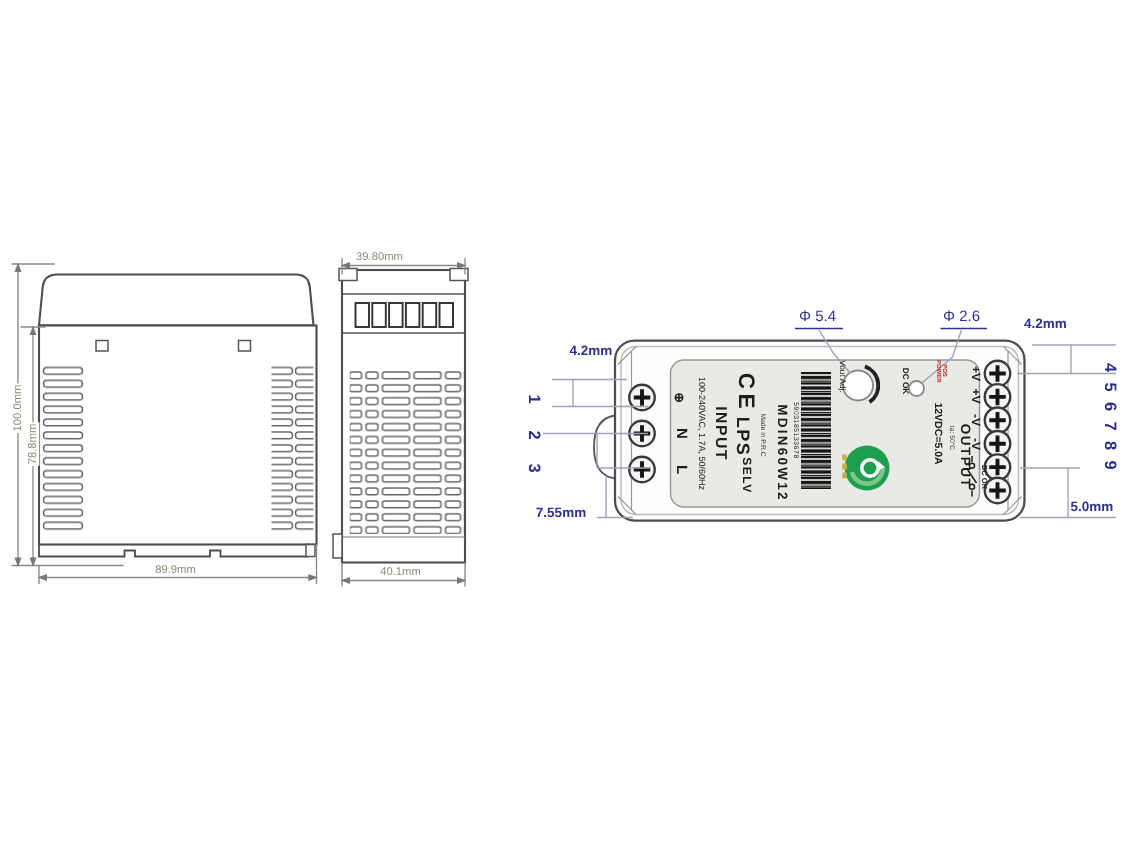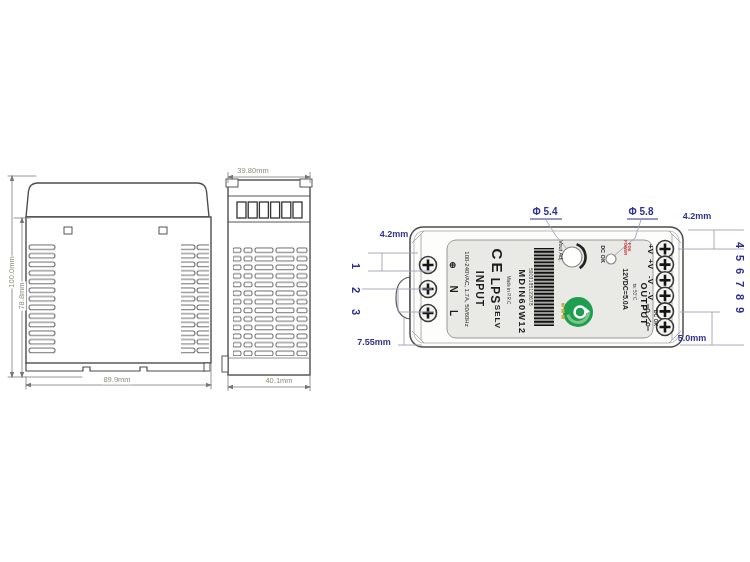--- a/index.html
+++ b/index.html
@@ -6,21 +6,21 @@
   .canvas{position:relative;width:750px;height:562px;background:#fff;overflow:hidden;
           font-family:"Liberation Sans",sans-serif;}
   .canvas svg{position:absolute;left:0;top:0;}
   .lbl{position:absolute;white-space:nowrap;line-height:1;color:#1d1d1d;
        font-family:"Liberation Sans",sans-serif;}
   .ctr{transform:translate(-50%,-50%);}
   .rot90{transform:translate(-50%,-50%) rotate(90deg);}
   .rotm90{transform:translate(-50%,-50%) rotate(-90deg);}
   .dim-g{color:#8c8c78;font-size:7.5px;background:#fff;padding:0 1px;}
   .dim-b{color:#2f3193;font-size:9px;font-weight:bold;}
-  .dim-phi{color:#2f3193;font-size:10px;font-weight:bold;}
+  .dim-phi{color:#2f3193;font-size:10px;font-weight:normal;}
   .num{color:#2b2e8f;font-size:11px;font-weight:bold;}
   .t-sym{font-size:8.5px;font-weight:bold;}
   .t-nl{font-size:10px;font-weight:bold;}
   .t-tiny{font-size:6px;color:#222;}
   .t-micro{font-size:4.5px;color:#333;}
   .t-input{font-size:10.5px;font-weight:bold;letter-spacing:1px;}
   .t-ce{font-size:15px;font-weight:bold;letter-spacing:3px;}
   .t-lps{font-size:12px;font-weight:bold;letter-spacing:1px;}
   .t-selv{font-size:8px;font-weight:bold;letter-spacing:1px;}
   .t-model{font-size:9px;font-weight:bold;letter-spacing:1.5px;}
@@ -202,28 +202,28 @@
       <line x1="627" y1="219" x2="658" y2="219"></line>
     </g>
   </g>
 </svg>
 
 <div class="lbl rotm90 dim-g" style="left:12px;top:272px">100.0mm</div>
 <div class="lbl rotm90 dim-g" style="left:22px;top:296px">78.8mm</div>
 <div class="lbl ctr dim-g" style="left:117px;top:380px">89.9mm</div>
 
 <div class="lbl ctr dim-g" style="left:253px;top:171px">39.80mm</div>
-<div class="lbl ctr dim-g" style="left:279px;top:381px">40.1mm</div>
+<div class="lbl ctr dim-g" style="left:267px;top:381px">40.1mm</div>
 
 <div class="lbl ctr dim-b" style="left:394px;top:234px">4.2mm</div>
 <div class="lbl ctr dim-b" style="left:374px;top:342px">7.55mm</div>
 <div class="lbl ctr dim-phi" style="left:545px;top:212px">Φ 5.4</div>
-<div class="lbl ctr dim-phi" style="left:641px;top:212px">Φ 5.8</div>
+<div class="lbl ctr dim-phi" style="left:641px;top:212px">Φ 2.6</div>
 <div class="lbl ctr dim-b" style="left:697px;top:216px">4.2mm</div>
-<div class="lbl ctr dim-b" style="left:692px;top:338px">5.0mm</div>
+<div class="lbl ctr dim-b" style="left:728px;top:338px">5.0mm</div>
 
 <div class="lbl rot90 num" style="left:355px;top:266px">1</div>
 <div class="lbl rot90 num" style="left:355px;top:290px">2</div>
 <div class="lbl rot90 num" style="left:355px;top:312px">3</div>
 
 <div class="lbl rot90 num" style="left:739px;top:245px">4</div>
 <div class="lbl rot90 num" style="left:739px;top:258px">5</div>
 <div class="lbl rot90 num" style="left:739px;top:271px">6</div>
 <div class="lbl rot90 num" style="left:739px;top:284px">7</div>
 <div class="lbl rot90 num" style="left:739px;top:297px">8</div>

